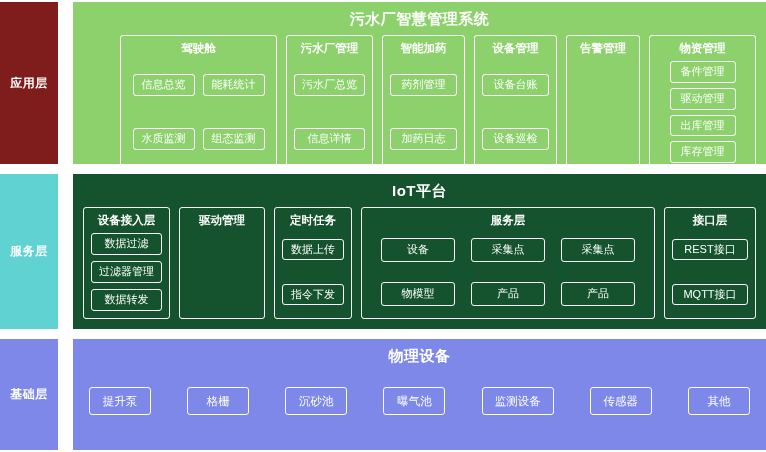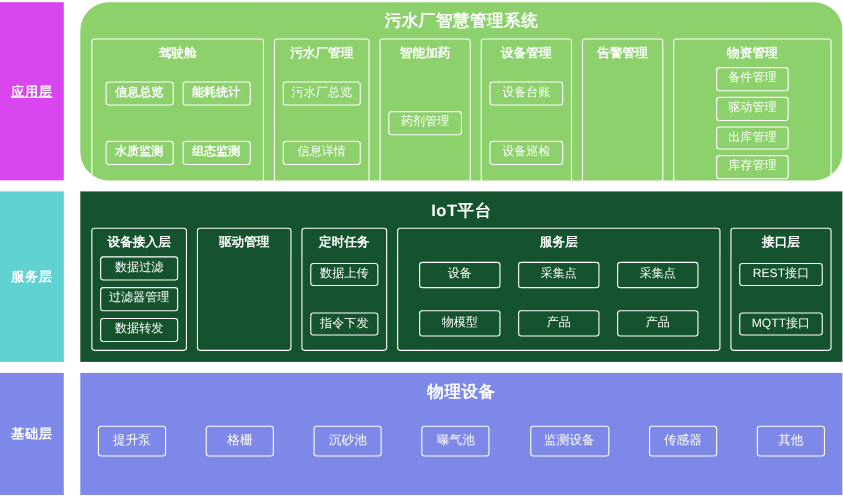--- a/index.html
+++ b/index.html
@@ -102,35 +102,35 @@
     color: #ffffff;
     font-size: 11px;
     text-align: center;
     padding: 3px 7px;
     white-space: nowrap;
     line-height: 1.25;
   }
 
   
   .row-app { top: 2px; height: 162px; }
-  .row-app .layer-label { background: #d946ef; text-decoration: underline; }
-  .row-app .layer-panel { background: #8CD16B; border-radius: 26px; }
+  .row-app .layer-label { background: #7f1d1d; }
+  .row-app .layer-panel { background: #8CD16B; }
 
   .row-app .groups { gap: 9px; }
-  .g-cockpit     { flex: 0 0 157px; }
+  .g-cockpit     { flex: 0 0 157px; margin-left: 37px; }
   .g-plant       { flex: 0 0 83px; }
   .g-dosing      { flex: 0 0 83px; }
   .g-equipment   { flex: 0 0 83px; }
   .g-alarm       { flex: 0 0 74px; }
   .g-material    { flex: 1 1 auto; }
 
   .g-cockpit .group-items,
   .g-material .group-items { align-content: space-around; }
 
-  .g-cockpit .chip   { flex: 0 0 62px; font-weight: bold; }
+  .g-cockpit .chip   { flex: 0 0 62px; }
   .g-material .chip  { flex: 0 0 66px; }
   .g-plant .chip,
   .g-dosing .chip,
   .g-equipment .chip { flex: 0 0 100%; }
   .g-alarm .chip     { flex: 0 0 100%; padding: 2px 5px; }
   .g-alarm .group-items { gap: 4px; }
 
   
   .row-svc { top: 174px; height: 155px; }
   .row-svc .layer-label { background: #5FD2D1; }
@@ -198,20 +198,21 @@
           <div class="group-items">
             <div class="chip">污水厂总览</div>
             <div class="chip">信息详情</div>
           </div>
         </div>
 
         <div class="group g-dosing">
           <div class="group-title">智能加药</div>
           <div class="group-items">
             <div class="chip">药剂管理</div>
+            <div class="chip">加药日志</div>
           </div>
         </div>
 
         <div class="group g-equipment">
           <div class="group-title">设备管理</div>
           <div class="group-items">
             <div class="chip">设备台账</div>
             <div class="chip">设备巡检</div>
           </div>
         </div>

